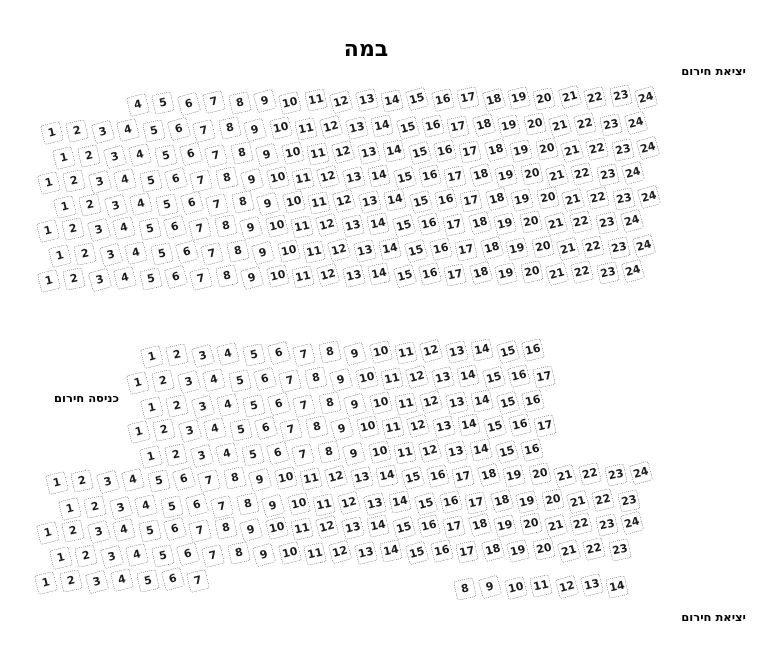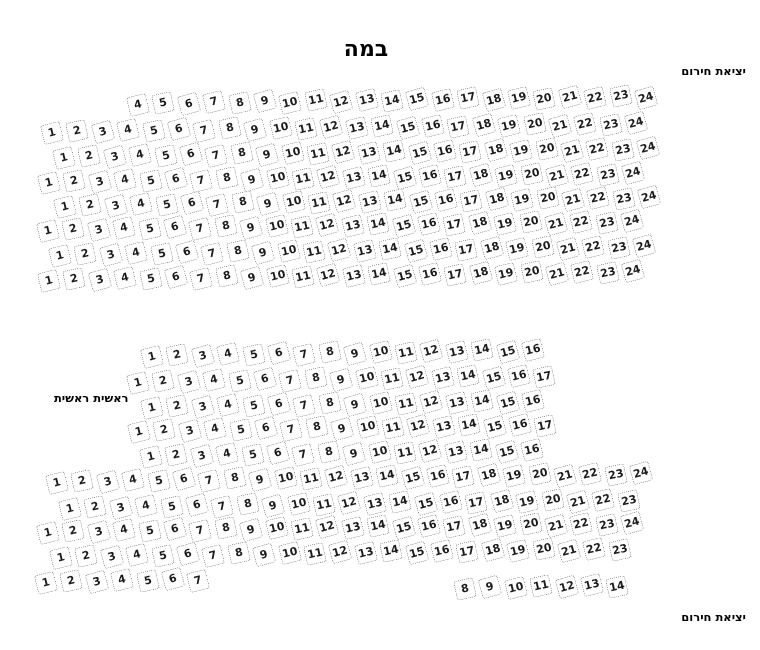--- a/index.html
+++ b/index.html
@@ -24,21 +24,21 @@
     color:#1c1c1c;font-size:11px;font-weight:bold;line-height:18px;
     text-align:center;cursor:pointer;
   }
 </style>
 </head>
 <body>
 
 <div class="canvas">
   <div class="page-title">במה</div>
   <div class="side-label label-exit-top">יציאת חירום</div>
-  <div class="side-label label-entrance">ראשית ראשית</div>
+  <div class="side-label label-entrance">כניסה חירום</div>
   <div class="side-label label-exit-bottom">יציאת חירום</div>
   <div id="seats">
       <div class="seat" style="left: 128px; top: 94.6px; transform: rotate(-14deg); border-color: rgb(143, 143, 143); background: rgb(255, 255, 255); color: rgb(28, 28, 28);">4</div>
       <div class="seat" style="left: 153.4px; top: 92.55px; transform: rotate(-12.5deg); border-color: rgb(143, 143, 143); background: rgb(255, 255, 255); color: rgb(28, 28, 28);">5</div>
       <div class="seat" style="left: 178.8px; top: 93.9px; transform: rotate(-15.5deg); border-color: rgb(143, 143, 143); background: rgb(255, 255, 255); color: rgb(28, 28, 28);">6</div>
       <div class="seat" style="left: 204.2px; top: 91.85px; transform: rotate(-14deg); border-color: rgb(143, 143, 143); background: rgb(255, 255, 255); color: rgb(28, 28, 28);">7</div>
       <div class="seat" style="left: 229.6px; top: 93.2px; transform: rotate(-12.5deg); border-color: rgb(143, 143, 143); background: rgb(255, 255, 255); color: rgb(28, 28, 28);">8</div>
       <div class="seat" style="left: 255px; top: 91.15px; transform: rotate(-15.5deg); border-color: rgb(143, 143, 143); background: rgb(255, 255, 255); color: rgb(28, 28, 28);">9</div>
       <div class="seat" style="left: 280.4px; top: 92.5px; transform: rotate(-14deg); border-color: rgb(143, 143, 143); background: rgb(255, 255, 255); color: rgb(28, 28, 28);">10</div>
       <div class="seat" style="left: 305.8px; top: 90.45px; transform: rotate(-12.5deg); border-color: rgb(143, 143, 143); background: rgb(255, 255, 255); color: rgb(28, 28, 28);">11</div>

